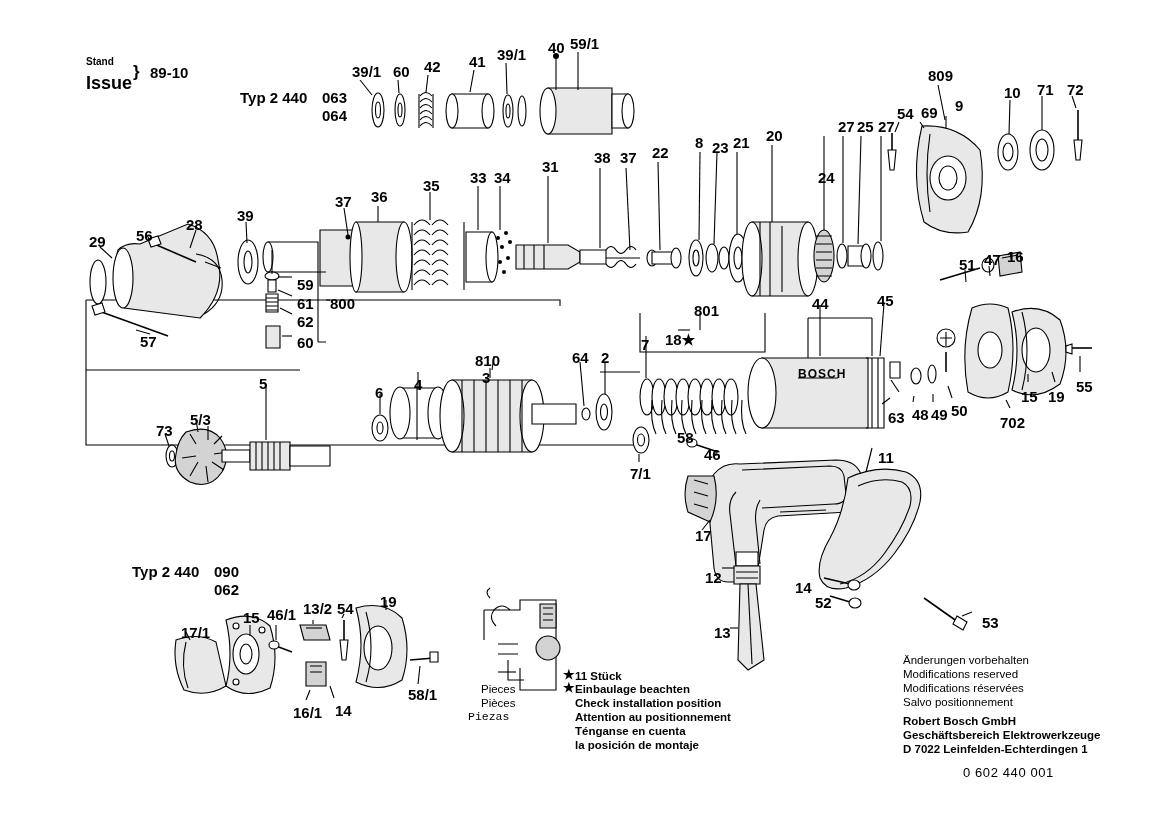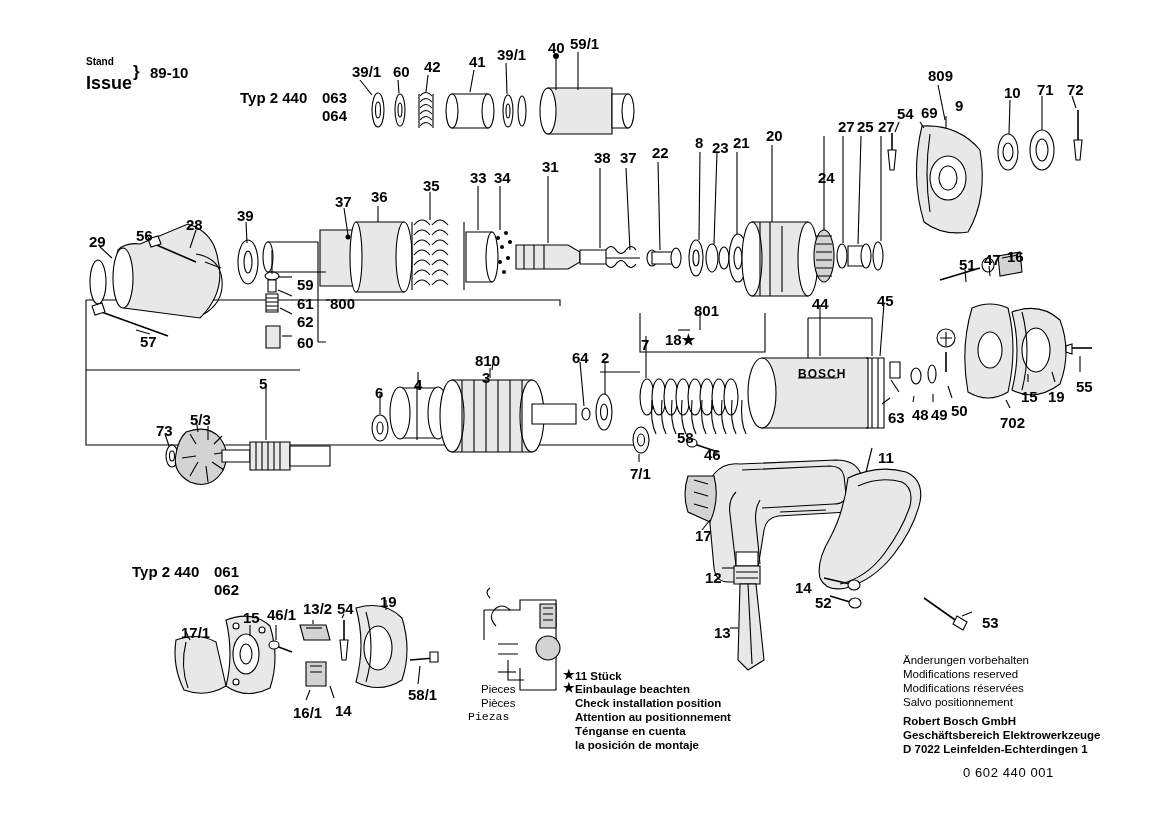--- a/index.html
+++ b/index.html
@@ -27,21 +27,21 @@
   <div class="ttl" style="left:86px;top:56px;font-size:10px;">Stand</div>
   <div class="ttl" style="left:86px;top:73px;font-size:18px;">Issue</div>
   <div class="ttl" style="left:133px;top:62px;font-size:17px;">}</div>
   <div class="ttl" style="left:150px;top:64px;font-size:15px;">89-10</div>
 
   <div class="ttl" style="left:240px;top:89px;font-size:15px;">Typ 2 440</div>
   <div class="ttl" style="left:322px;top:89px;font-size:15px;">063</div>
   <div class="ttl" style="left:322px;top:107px;font-size:15px;">064</div>
 
   <div class="ttl" style="left:132px;top:563px;font-size:15px;">Typ 2 440</div>
-  <div class="ttl" style="left:214px;top:563px;font-size:15px;">061</div>
+  <div class="ttl" style="left:214px;top:563px;font-size:15px;">090</div>
   <div class="ttl" style="left:214px;top:581px;font-size:15px;">062</div>
 
   <svg width="1169" height="826" viewBox="0 0 1169 826">
 
     <path class="ln" d="M86,300 L560,300 L560,306"></path>
     <path class="ln" d="M86,300 L86,370"></path>
     <path class="ln" d="M86,370 L86,445 L640,445"></path>
     <path class="ln" d="M86,370 L300,370"></path>
 
     <ellipse class="fillw" cx="378" cy="110" rx="6" ry="17"></ellipse>

